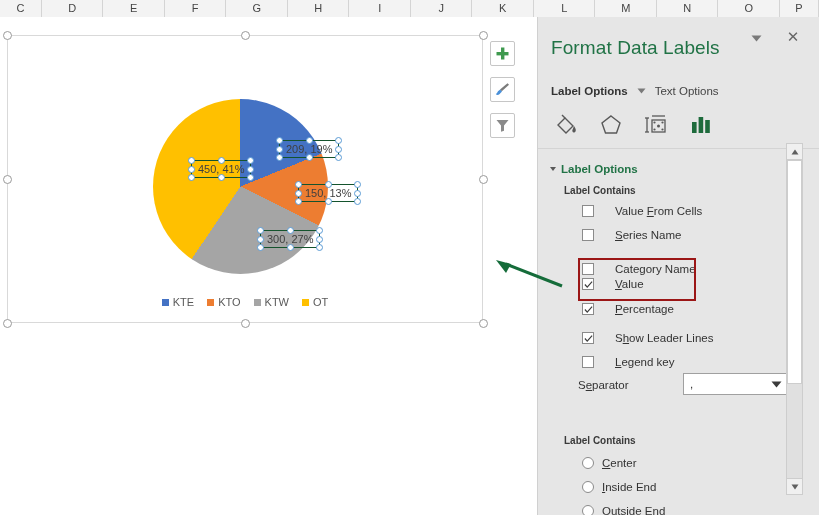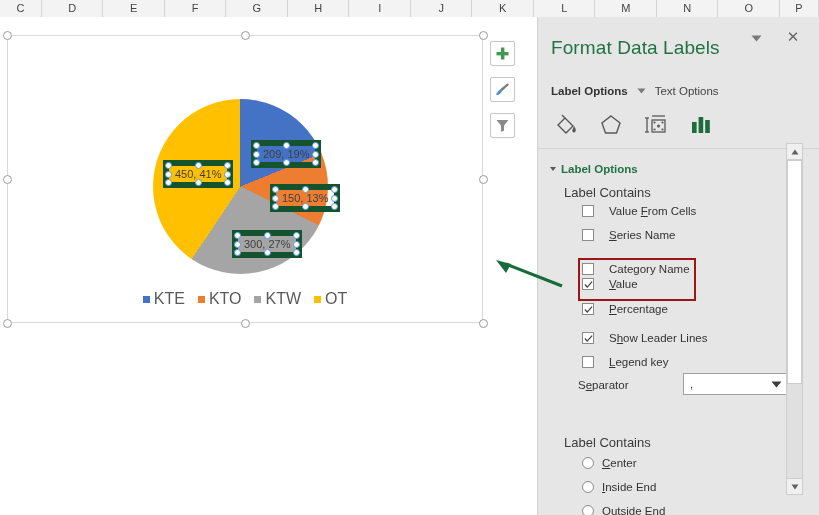--- a/index.html
+++ b/index.html
@@ -47,40 +47,41 @@
   }
   #pie-wrap {
     position:absolute; left:145px; top:63px; width:175px; height:175px;
   }
   #pie {
     width:175px; height:175px; border-radius:50%;
   }
   
   .dlabel {
     position:absolute;
-    border:6px solid #14532d;
+    border:1px solid #14532d;
     background:transparent;
     font-size:11px; color:#3f3f3f;
     padding:2px 6px;
     white-space:nowrap;
     z-index:20;
+    margin-left:28px;
   }
   .dlabel .h {
     position:absolute; width:7px; height:7px; border-radius:50%;
     background:#ffffff; border:1.5px solid #5b9bd5;
   }
   .dlabel .h.tl{left:-4px; top:-4px;} .dlabel .h.tc{left:calc(50% - 3.5px); top:-4px;}
   .dlabel .h.tr{right:-4px; top:-4px;} .dlabel .h.ml{left:-4px; top:calc(50% - 3.5px);}
   .dlabel .h.mr{right:-4px; top:calc(50% - 3.5px);} .dlabel .h.bl{left:-4px; bottom:-4px;}
   .dlabel .h.bc{left:calc(50% - 3.5px); bottom:-4px;} .dlabel .h.br{right:-4px; bottom:-4px;}
   
   #legend {
     position:absolute; bottom:14px; left:0; width:100%;
     display:flex; justify-content:center; gap:13px;
-    font-size:16px; color:#5a5a5a;
+    font-size:11px; color:#5a5a5a;
   }
   .legend-item { display:flex; align-items:center; gap:4px; }
   .legend-swatch { width:7px; height:7px; display:inline-block; }
   
   #chart-buttons {
     position:absolute; left:490px; top:24px; width:25px;
     display:flex; flex-direction:column; gap:11px; z-index:30;
   }
   .chart-btn {
     width:25px; height:25px; background:#ffffff;
@@ -120,22 +121,22 @@
   #pane-icons-rule {
     position:absolute; left:0; top:131px; width:282px; height:1px; background:#d4d4d4;
   }
   
   #pane-body { position:absolute; left:0; top:138px; width:262px; height:360px; overflow:hidden; }
   .section-head {
     position:absolute; display:flex; align-items:center; gap:6px;
     font-size:11.5px; font-weight:bold; color:#217346;
   }
   .tri { width:0;height:0;border-left:4px solid #595959;border-top:3.5px solid transparent;border-bottom:3.5px solid transparent; }
-  .sub-head { position:absolute; font-size:13px; color:#3b3b3b; }
-  .cbrow { position:absolute; display:flex; align-items:center; gap:15px; font-size:11.5px; color:#333; }
+  .sub-head { position:absolute; font-size:10px; color:#3b3b3b;font-weight:bold; }
+  .cbrow { position:absolute; display:flex; align-items:center; gap:21px; font-size:11.5px; color:#333; }
   .cbox {
     width:12px; height:12px; background:#ffffff; border:1px solid #8b8b8b;
     display:flex; align-items:center; justify-content:center; flex:0 0 auto;
   }
   .cbox .tick { width:9px; height:9px; }
   .rdrow { position:absolute; display:flex; align-items:center; gap:8px; font-size:11.5px; color:#333; }
   .radio { width:12px; height:12px; border-radius:50%; background:#fff; border:1px solid #8b8b8b; flex:0 0 auto; }
   u { text-decoration:underline; }
   #highlight-box {
     position:absolute; left:578px; top:258px; width:118px; height:43px;

